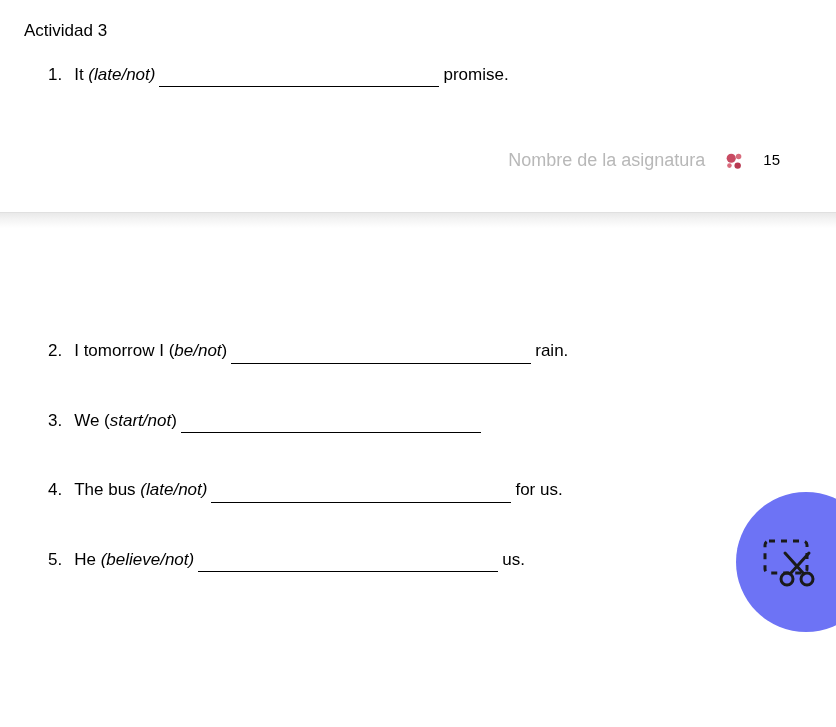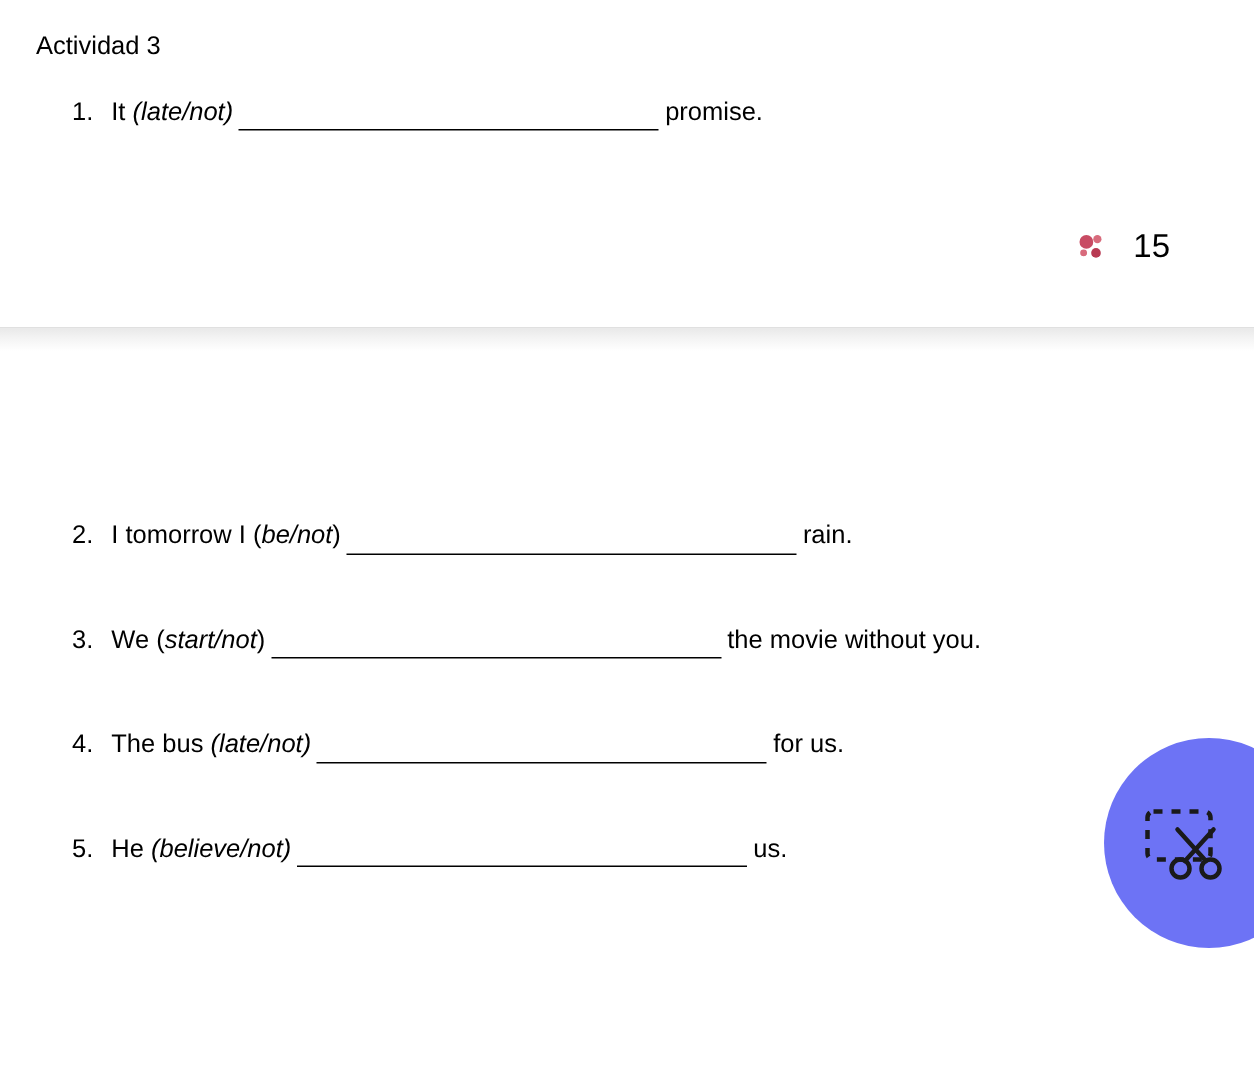--- a/index.html
+++ b/index.html
@@ -71,21 +71,21 @@
     }
     .subject-name {
       color: #b8b8b8;
       font-size: 18px;
     }
     .logo-icon {
       width: 22px;
       height: 22px;
     }
     .page-num {
-      font-size: 22px;
+      font-size: 15px;
       color: #000;
     }
     .page-break {
       margin-top: 38px;
       height: 16px;
       background: linear-gradient(to bottom, #e9e9e9 0%, #f3f3f3 40%, #ffffff 100%);
       border-top: 1px solid #e0e0e0;
     }
     .page2 {
       padding: 110px 24px 0 24px;
@@ -121,20 +121,21 @@
     <li>
       <span class="num">1.</span>
       <span class="pre">It </span>
       <span class="hint">(late/not)</span>
       <span class="blank" style="width:280px"></span>
       <span> promise.</span>
     </li>
   </ol>
 
   <div class="footer-row">
+    <span class="subject-name">Nombre de la asignatura</span>
     <span class="logo-icon">
       <svg viewBox="0 0 24 24" width="22" height="22">
         <circle cx="9" cy="9" r="5" fill="#c84b63"></circle>
         <circle cx="17" cy="7" r="3" fill="#d86b7c"></circle>
         <circle cx="16" cy="17" r="3.5" fill="#b83a52"></circle>
         <circle cx="7" cy="17" r="2.5" fill="#d86b7c"></circle>
       </svg>
     </span>
     <span class="page-num">15</span>
   </div>
@@ -153,21 +154,20 @@
       <span class="blank" style="width:300px"></span>
       <span> rain.</span>
     </li>
 
     <li>
       <span class="num">3.</span>
       <span class="pre">We (</span>
         <span class="hint">start/not</span>
         <span>)</span>
       <span class="blank" style="width:300px"></span>
-      <span> the movie without you.</span>
     </li>
 
     <li>
       <span class="num">4.</span>
       <span class="pre">The bus </span>
       <span class="hint">(late/not)</span>
       <span class="blank" style="width:300px"></span>
       <span> for us.</span>
     </li>
 

